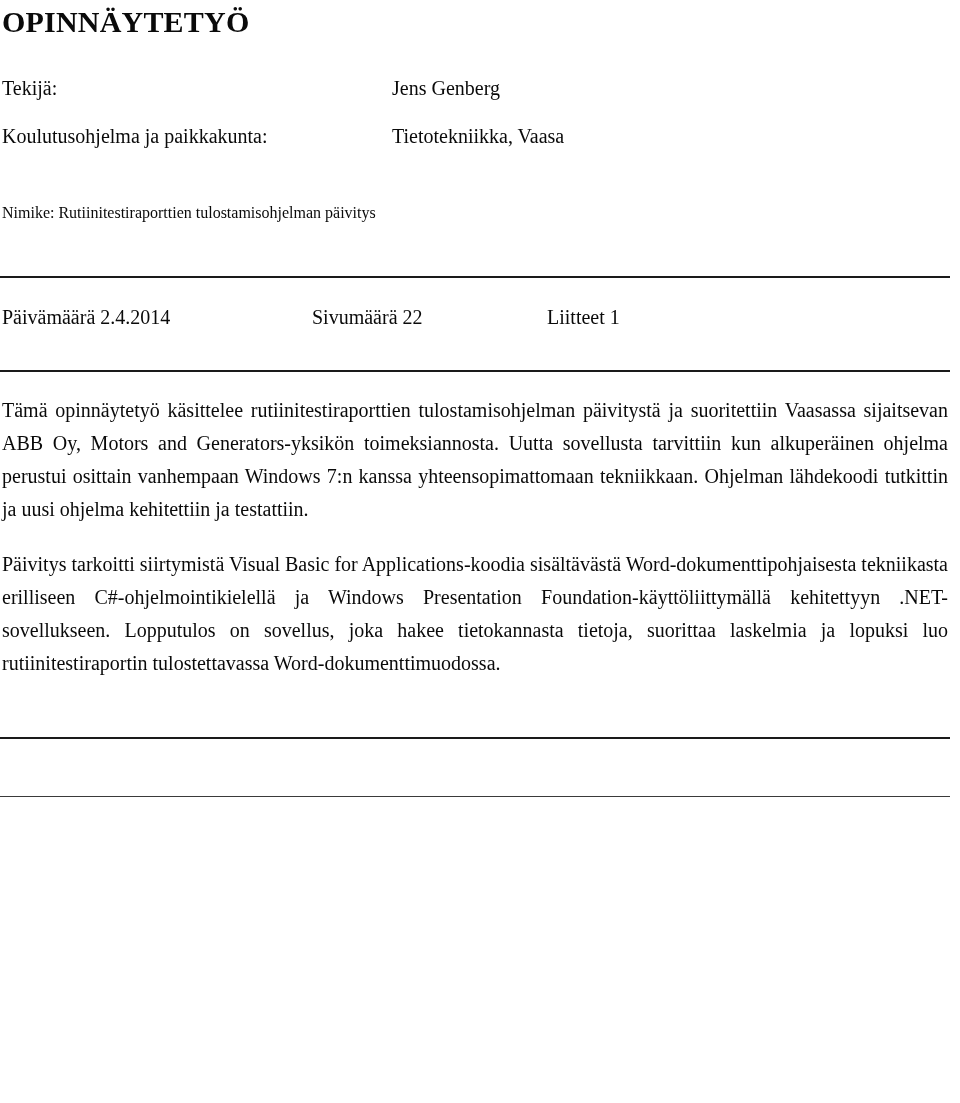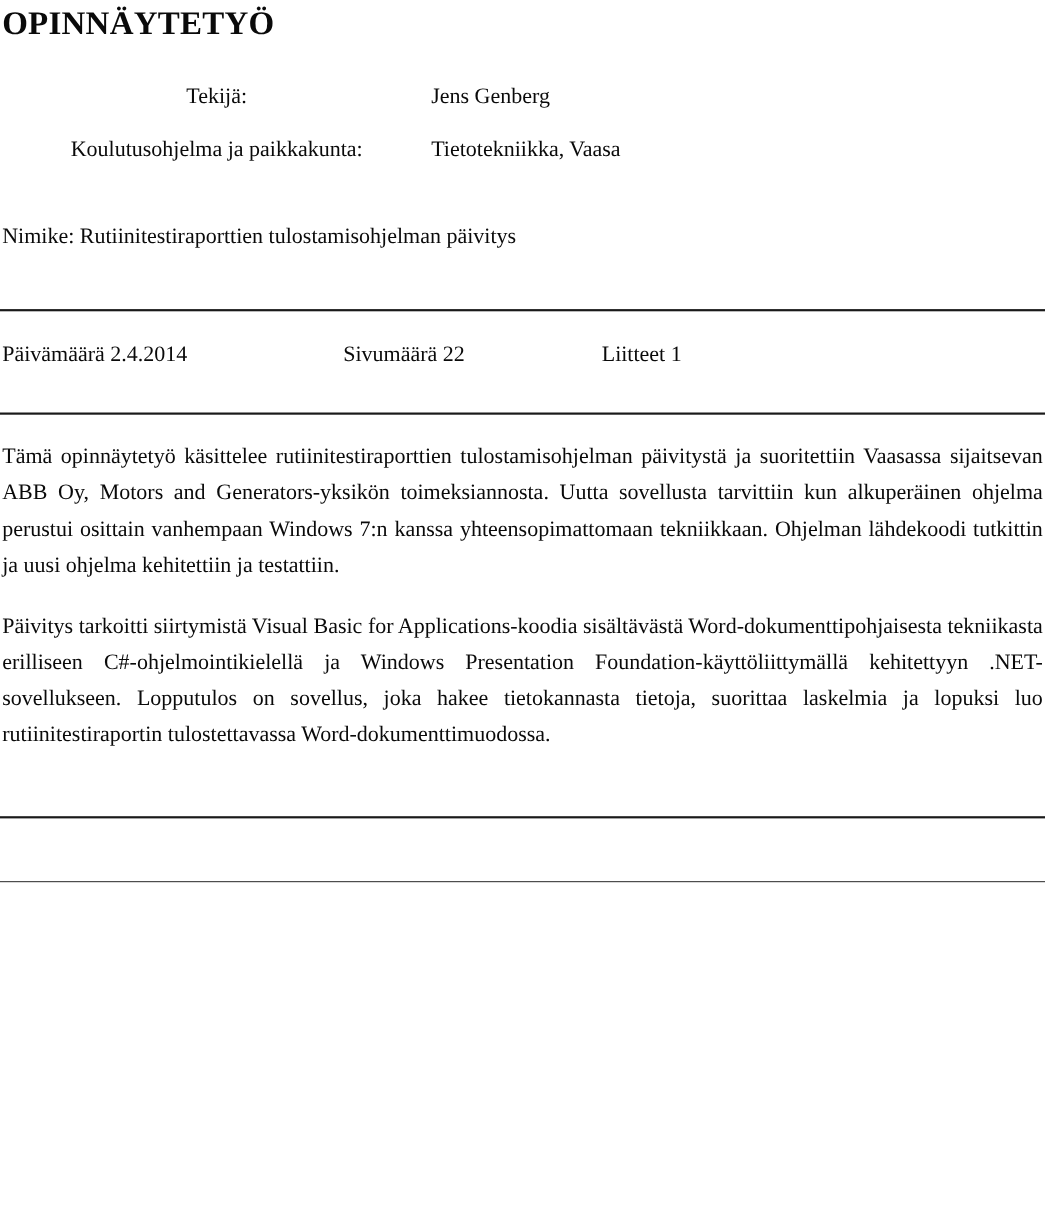--- a/index.html
+++ b/index.html
@@ -42,29 +42,28 @@
     display: flex;
     align-items: baseline;
     font-size: 20px;
     line-height: 1.25;
     margin-bottom: 23px;
   }
   .meta-label {
     flex: 0 0 390px;
     max-width: 390px;
     white-space: nowrap;
-    text-align: center;
   }
   .meta-value {
     flex: 1 1 auto;
   }
 
   
   .nimike-line {
-    font-size: 20px;
+    font-size: 16px;
     line-height: 1.25;
     margin-top: 54px;
   }
 
   
   .rule {
     border: 0;
     border-top: 2px solid #1a1a1a;
     height: 0;
     margin: 0;

